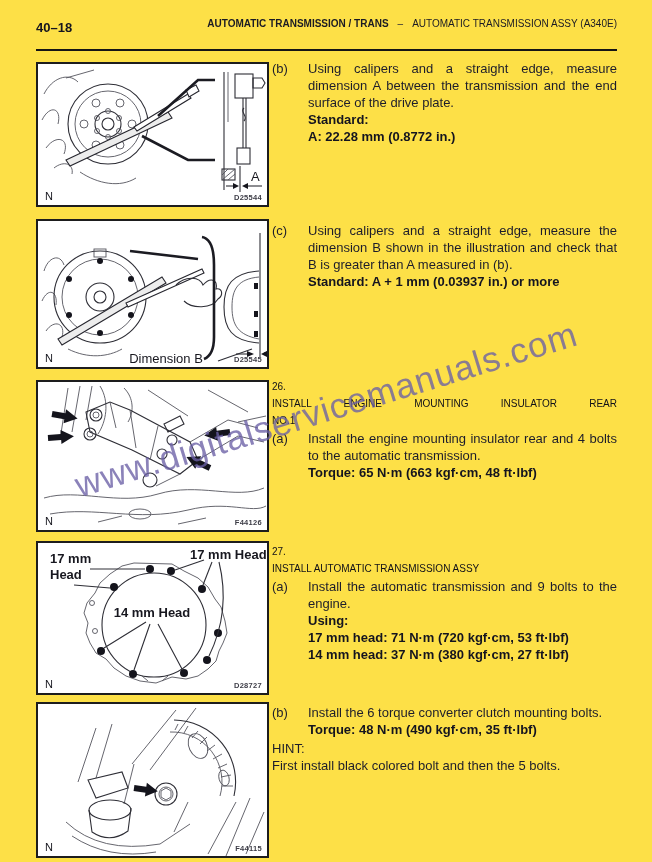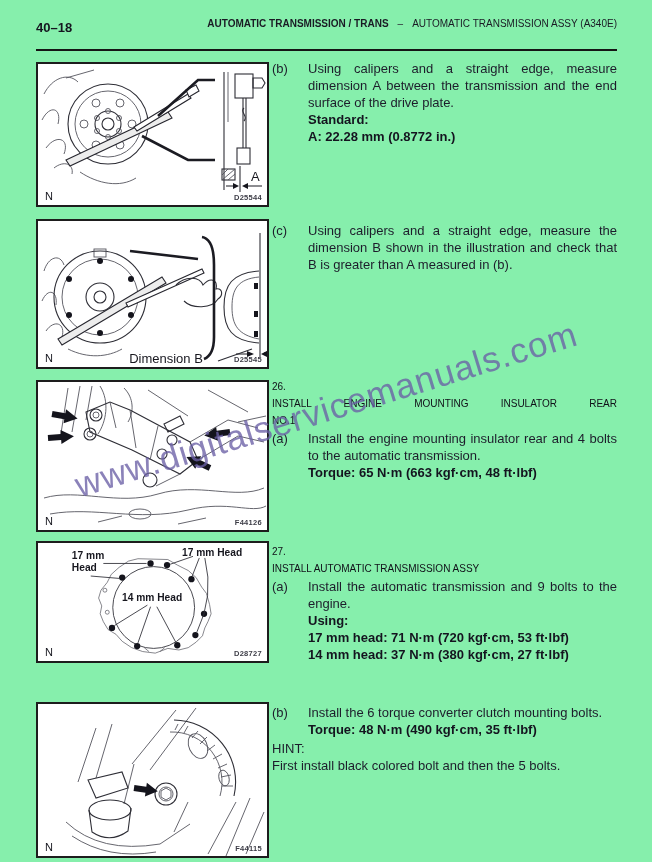--- a/index.html
+++ b/index.html
@@ -1,17 +1,17 @@
 <!DOCTYPE html>
 <html><head>
 <meta charset="utf-8">
 <style>
   * { margin:0; padding:0; box-sizing:border-box; }
   body { font-family:"Liberation Sans", sans-serif; background:#fff; }
-  .page { position:relative; width:652px; height:862px; background:#86efac; overflow:hidden; color:#1c1c28; }
+  .page { position:relative; width:652px; height:862px; background:#fde047; overflow:hidden; color:#1c1c28; }
 
   
   .pageno { position:absolute; left:36px; top:20px; font-size:13px; font-weight:bold; color:#15151f; }
   .hdr { position:absolute; left:36px; top:18px; width:581px; text-align:right; font-size:10px; color:#1a1a24; white-space:nowrap; }
   .hdr .b { font-weight:bold; }
   .hdr .dash { margin:0 9px; color:#2a2a34; }
   .hdrline { position:absolute; left:36px; top:49px; width:581px; height:0; border-top:2px solid #151515; }
 
   
   .fig { position:absolute; left:36px; width:233px; border:2px solid #1d1d1d; background:#fff; }
@@ -139,20 +139,21 @@
     </svg>
     <span class="nlab">N</span>
     <span class="code">D25545</span>
   </div>
 
   <div class="step" style="top:222px;">
     <div class="row">
       <span class="mk">(c)</span>
       <div class="ct">
         <span>Using calipers and a straight edge, measure the dimension B shown in the illustration and check that B is greater than A measured in (b).</span>
+        <div class="bold">Standard: A + 1 mm (0.03937 in.) or more</div>
       </div>
     </div>
   </div>
 
   <div class="fig" style="top:380px; height:152px;">
     <svg viewBox="0 0 229 148">
       <path class="lt" d="M30,6 L22,58 M42,4 L34,50 M54,4 L48,38 M62,4 C72,20 68,40 60,52 M86,6 C96,16 96,30 90,40 M110,8 L150,34 M170,8 L210,30 M200,40 L228,34"></path>
       <path class="ln" d="M48,30 L72,20 L92,28 L152,60 L160,78 L142,92 L94,68 L52,50 Z"></path>
       <path class="lt" d="M72,20 L78,46 M92,28 L98,66 M120,44 L112,78 M142,92 L118,104"></path>
       <path class="lt" d="M152,60 L190,38 M160,78 L200,54 M190,38 L220,46 M200,54 L226,60"></path>
@@ -193,21 +194,21 @@
     </div>
     <div class="row" style="margin-top:1px;">
       <span class="mk">(a)</span>
       <div class="ct">
         <span>Install the engine mounting insulator rear and 4 bolts to the automatic transmission.</span>
         <div class="bold">Torque: 65 N·m (663 kgf·cm, 48 ft·lbf)</div>
       </div>
     </div>
   </div>
 
-  <div class="fig" style="top:541px; height:122px;">
+  <div class="fig" style="top:541px; height:154px;">
     <svg viewBox="0 0 229 150">
       <path class="lt" d="M96,20 L134,21 L146,28 L160,35 L170,44 L177,56 L183,64 L187,78 L189,90 L185,100 L181,108 L178,118 L170,126 L160,133 L148,136 L134,134 L118,140 L102,138 L88,133 L76,125 L68,116 L58,110 L52,100 L48,90 L50,80 L46,70 L49,60 L57,50 L62,40 L72,31 L84,23 Z"></path>
       <circle class="ln" cx="116" cy="82" r="52"></circle>
       <path class="lt" d="M104,133 L110,138 M124,138 L130,133"></path>
       <circle class="blk" cx="112" cy="26" r="4"></circle>
         <circle class="blk" cx="133" cy="28" r="4"></circle>
       <circle class="blk" cx="76" cy="44" r="4"></circle>
         <circle class="blk" cx="164" cy="46" r="4"></circle>
       <circle class="blk" cx="180" cy="90" r="4"></circle>
         <circle class="blk" cx="169" cy="117" r="4"></circle>

